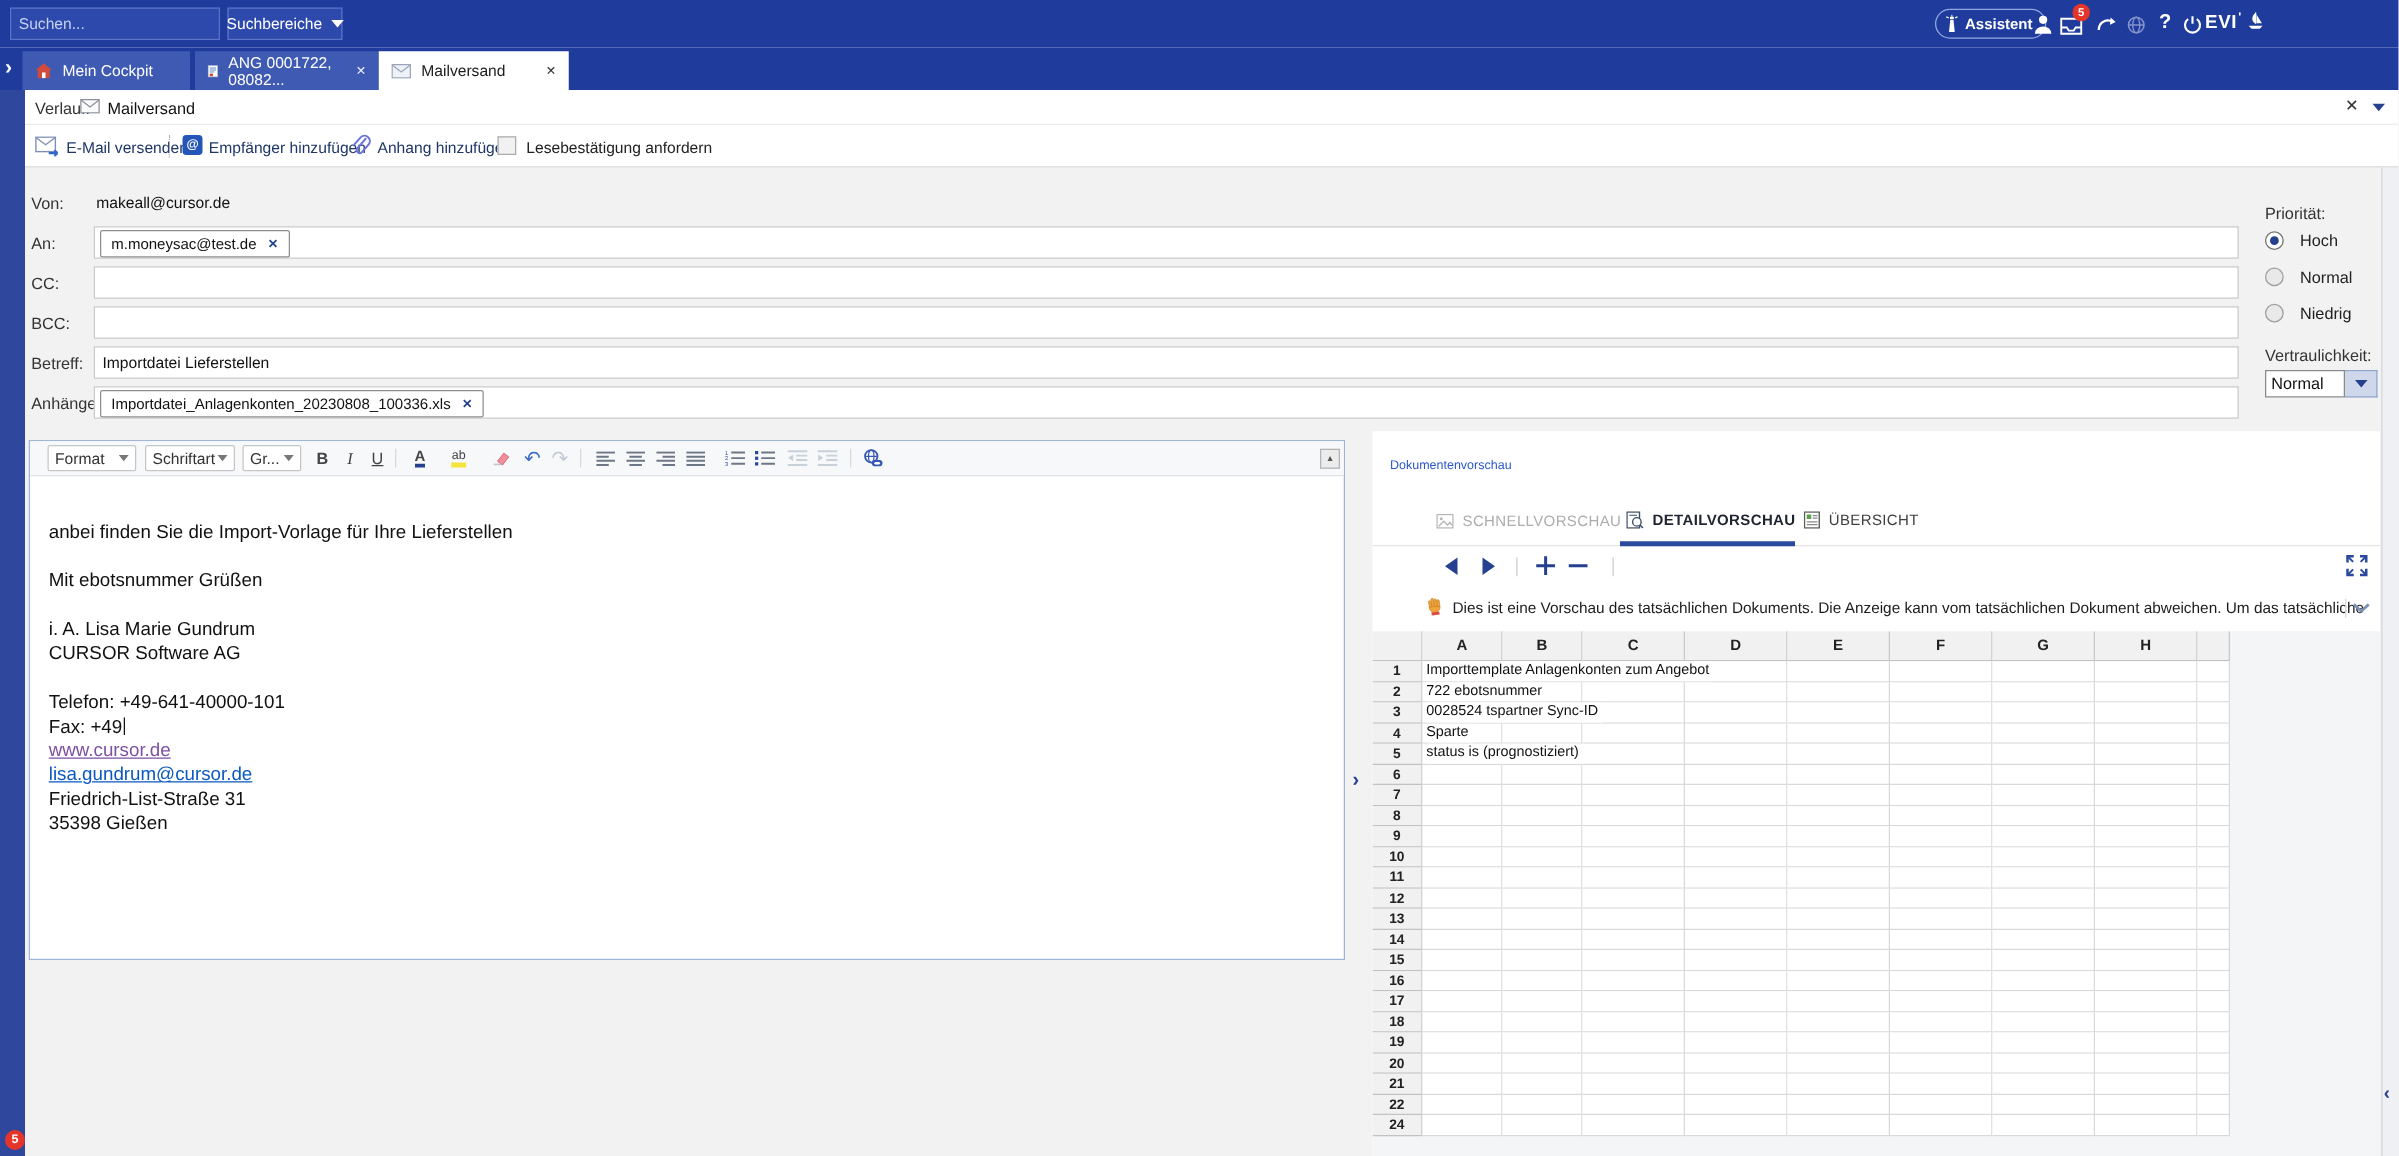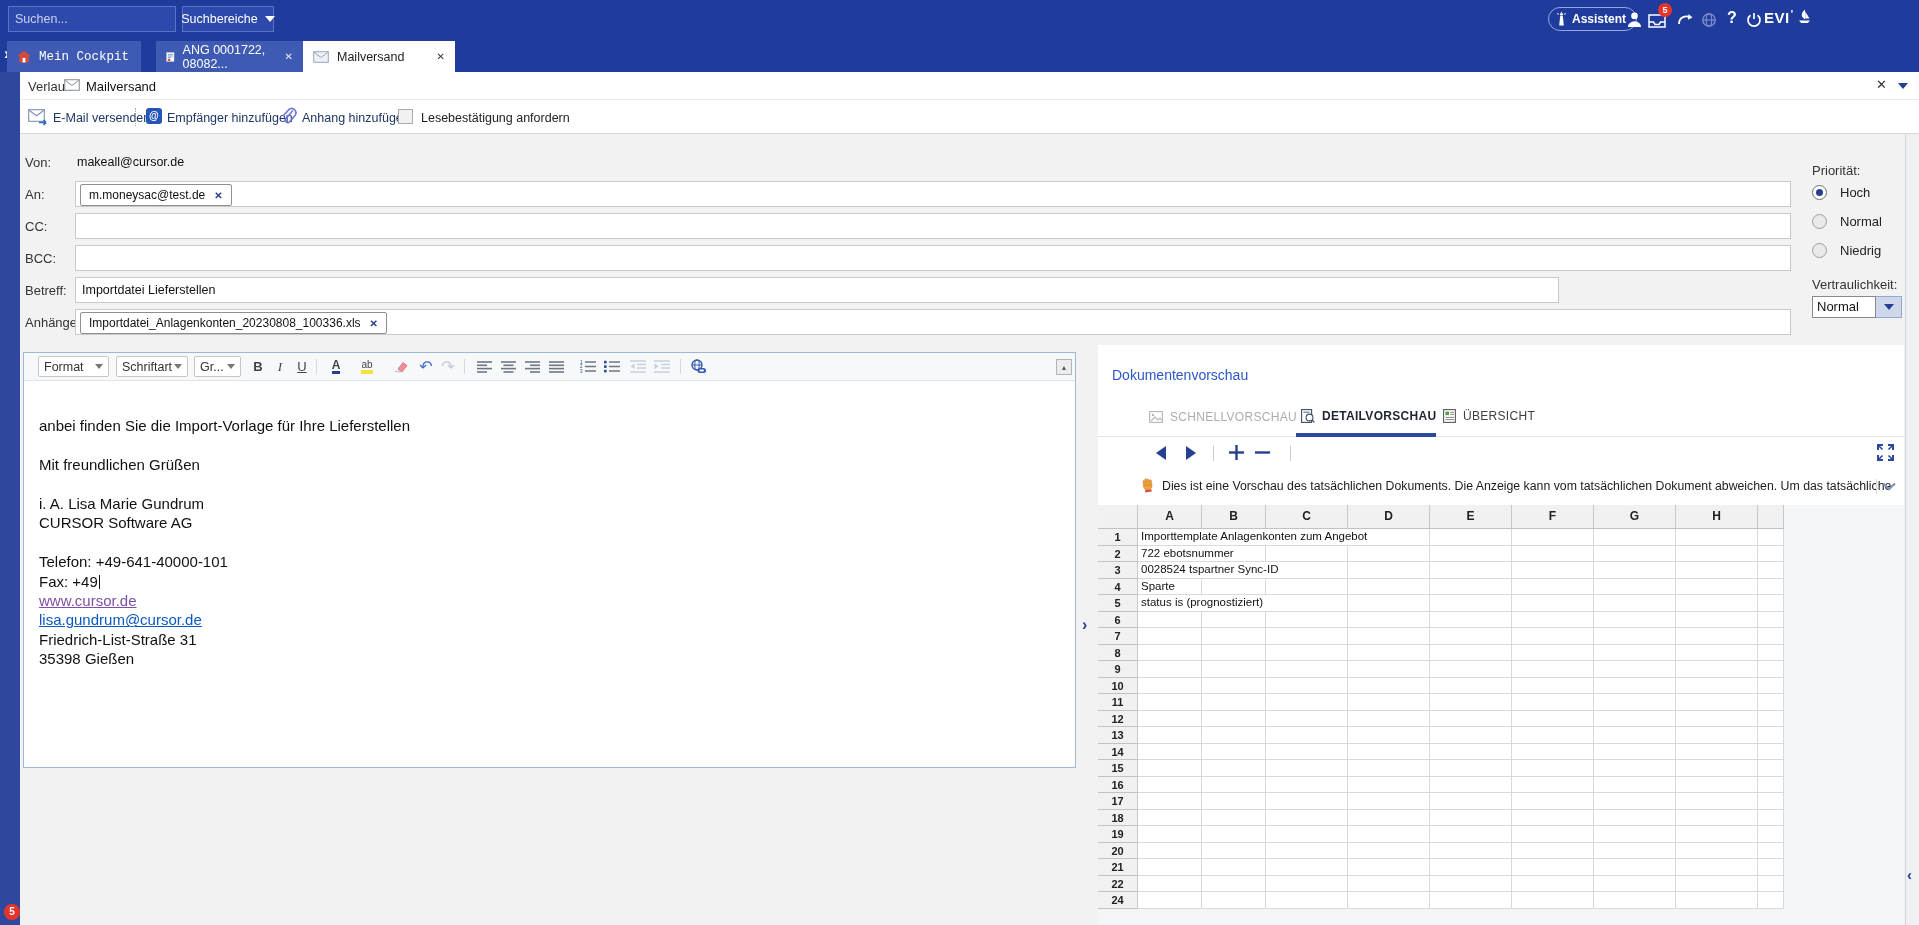--- a/index.html
+++ b/index.html
@@ -60,21 +60,21 @@
   .ed-btn{position:absolute;top:3px;width:20px;height:21px;display:flex;align-items:center;justify-content:center;font-size:13px;color:#444;cursor:pointer;}
   .ed-sep{position:absolute;top:6px;width:1px;height:15px;background:#d8d8d8;}
   .ed-collapse{position:absolute;width:16px;height:16px;background:#ececec;border:1px solid #b3b3b3;box-sizing:border-box;font-size:7px;color:#555;display:flex;align-items:center;justify-content:center;cursor:pointer;}
   .email-body{position:absolute;left:15px;top:44px;width:1000px;font-size:15px;color:#111;line-height:19.4px;cursor:text;}
   .lnk{color:#0a58c0;text-decoration:underline;cursor:pointer;}
   .lnk.visited{color:#7e4fa3;}
   .caret-bar{display:inline-block;width:1px;height:14px;background:#111;margin-left:1px;vertical-align:-2px;}
 
   
   .pv-panel{left:1098px;top:345px;width:806px;height:580px;background:#fff;}
-  .pv-title{font-size:14px;color:#2b57c8;}
+  .pv-title{font-size:10px;color:#2b57c8;}
   .pv-tabs-border{left:1098px;top:436px;width:806px;height:1px;background:#e3e3e3;}
   .pv-tab{position:absolute;display:flex;align-items:center;gap:7px;font-size:12px;letter-spacing:0.3px;cursor:pointer;}
   .pv-underline{left:1296px;top:433px;width:140px;height:4px;background:#2b4a9e;}
   .pv-nav-tri{width:0;height:0;cursor:pointer;}
   .tri-left{border-top:7px solid transparent;border-bottom:7px solid transparent;border-right:10px solid #24408f;}
   .tri-right{border-top:7px solid transparent;border-bottom:7px solid transparent;border-left:10px solid #24408f;}
   .vsep{width:1px;height:15px;background:#ccc;}
   .pv-warn-text{font-size:12.3px;color:#1c1c1c;white-space:nowrap;}
 
   
@@ -170,21 +170,21 @@
         <path d="M7 1.5 C4.2 4 4 8 7 9.5 Z" fill="#fff"></path>
         <path d="M8.2 2.5 L12.5 9.5 L8.2 9.5 Z" fill="#fff"></path>
         <path d="M2 11.5 H13 L10.8 14 H4.2 Z" fill="#fff"></path>
       </svg>
     </div>
   </div>
 
   <div class="abs tabbar"></div>
   <div class="abs nav-chev">›</div>
 
-  <div class="abs tab inactive" style="left:7px;width:134px;font-family:Liberation Mono, monospace;">
+  <div class="abs tab inactive" style="left:18px;width:134px;">
     <svg width="14" height="13" viewBox="0 0 14 13">
       <path d="M7 0.5 L13.5 6 H11.8 V12.5 H2.2 V6 H0.5 Z" fill="#d24a3c"></path>
       <rect x="5.6" y="8" width="2.8" height="4.5" fill="#fff"></rect>
     </svg>
     <span>Mein Cockpit</span>
   </div>
 
   <div class="abs tab inactive" style="left:156px;width:147px;">
     <svg width="12" height="14" viewBox="0 0 12 14">
       <rect x="0.8" y="0.8" width="10.4" height="12.4" fill="#fff" stroke="#b9c2d6" stroke-width="0.8"></rect>
@@ -251,21 +251,21 @@
     </div>
   </div>
 
   <span class="abs frm-label" style="left:25px;top:219px;">CC:</span>
   <div class="abs finput" style="left:75px;top:213px;width:1716px;height:26px;"></div>
 
   <span class="abs frm-label" style="left:25px;top:251px;">BCC:</span>
   <div class="abs finput" style="left:75px;top:245px;width:1716px;height:26px;"></div>
 
   <span class="abs frm-label" style="left:25px;top:283px;">Betreff:</span>
-  <div class="abs finput" style="left:75px;top:277px;width:1484px;height:26px;">
+  <div class="abs finput" style="left:75px;top:277px;width:1716px;height:26px;">
     <span class="fvalue" style="display:inline-block;margin:5px 0 0 6px;">Importdatei Lieferstellen</span>
   </div>
 
   <span class="abs frm-label" style="left:25px;top:315px;">Anhänge:</span>
   <div class="abs finput" style="left:75px;top:309px;width:1716px;height:26px;">
     <div class="chip" style="margin:2px 0 0 4px;">
       <span>Importdatei_Anlagenkonten_20230808_100336.xls</span>
       <span class="x">✕</span>
     </div>
   </div>
@@ -425,21 +425,21 @@
           <rect x="7.5" y="9" width="8.5" height="5" rx="2.5" fill="#3558b0"></rect>
           <rect x="9.5" y="10.5" width="4.5" height="2" rx="1" fill="#fff"></rect>
         </svg>
       </div>
     </div>
     <div class="ed-collapse" style="right:3px;top:6px;">▲</div>
     <div class="email-body">
         <div>&nbsp;</div>
         <div>anbei finden Sie die Import-Vorlage für Ihre Lieferstellen</div>
         <div>&nbsp;</div>
-        <div>Mit freundlichen Grüßen</div>
+        <div>Mit ebotsnummer Grüßen</div>
         <div>&nbsp;</div>
         <div>i. A. Lisa Marie Gundrum</div>
         <div>CURSOR Software AG</div>
         <div>&nbsp;</div>
         <div>Telefon: +49-641-40000-101</div>
         <div>Fax: +49<span class="caret-bar"></span></div>
         <div><span class="lnk visited">www.cursor.de</span></div>
         <div><span class="lnk">lisa.gundrum@cursor.de</span></div>
         <div>Friedrich-List-Straße 31</div>
         <div>35398 Gießen</div>

